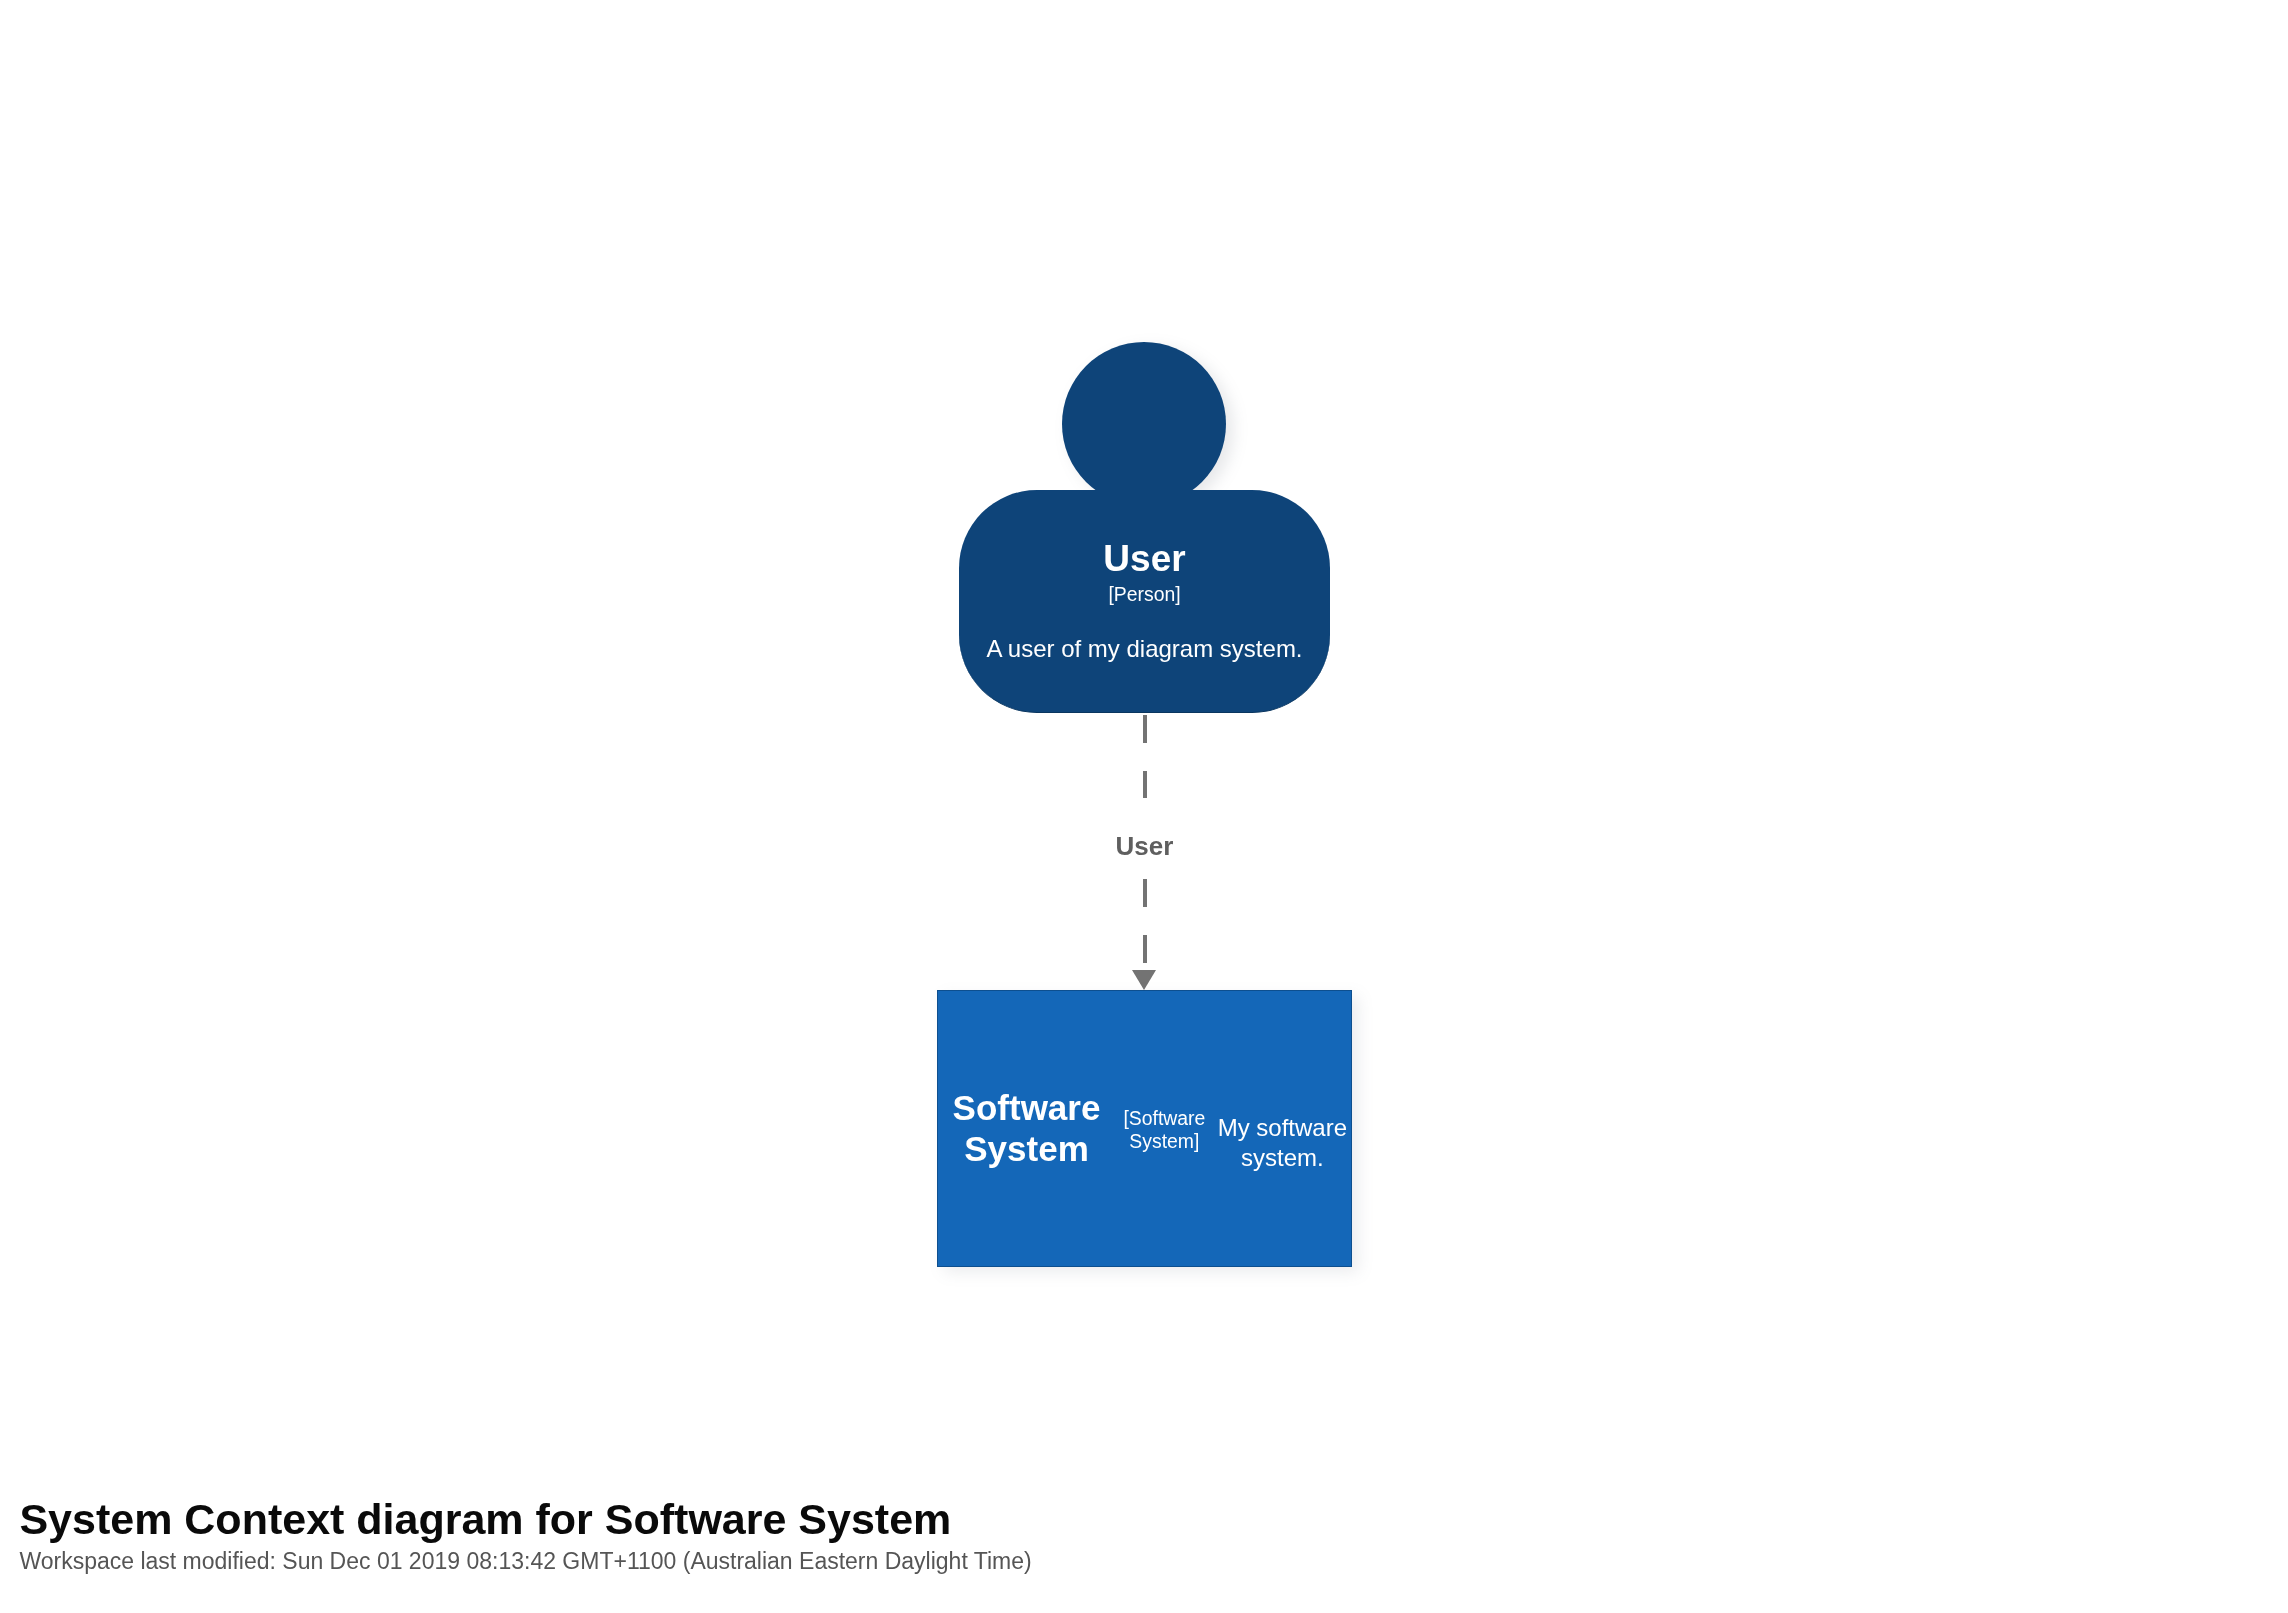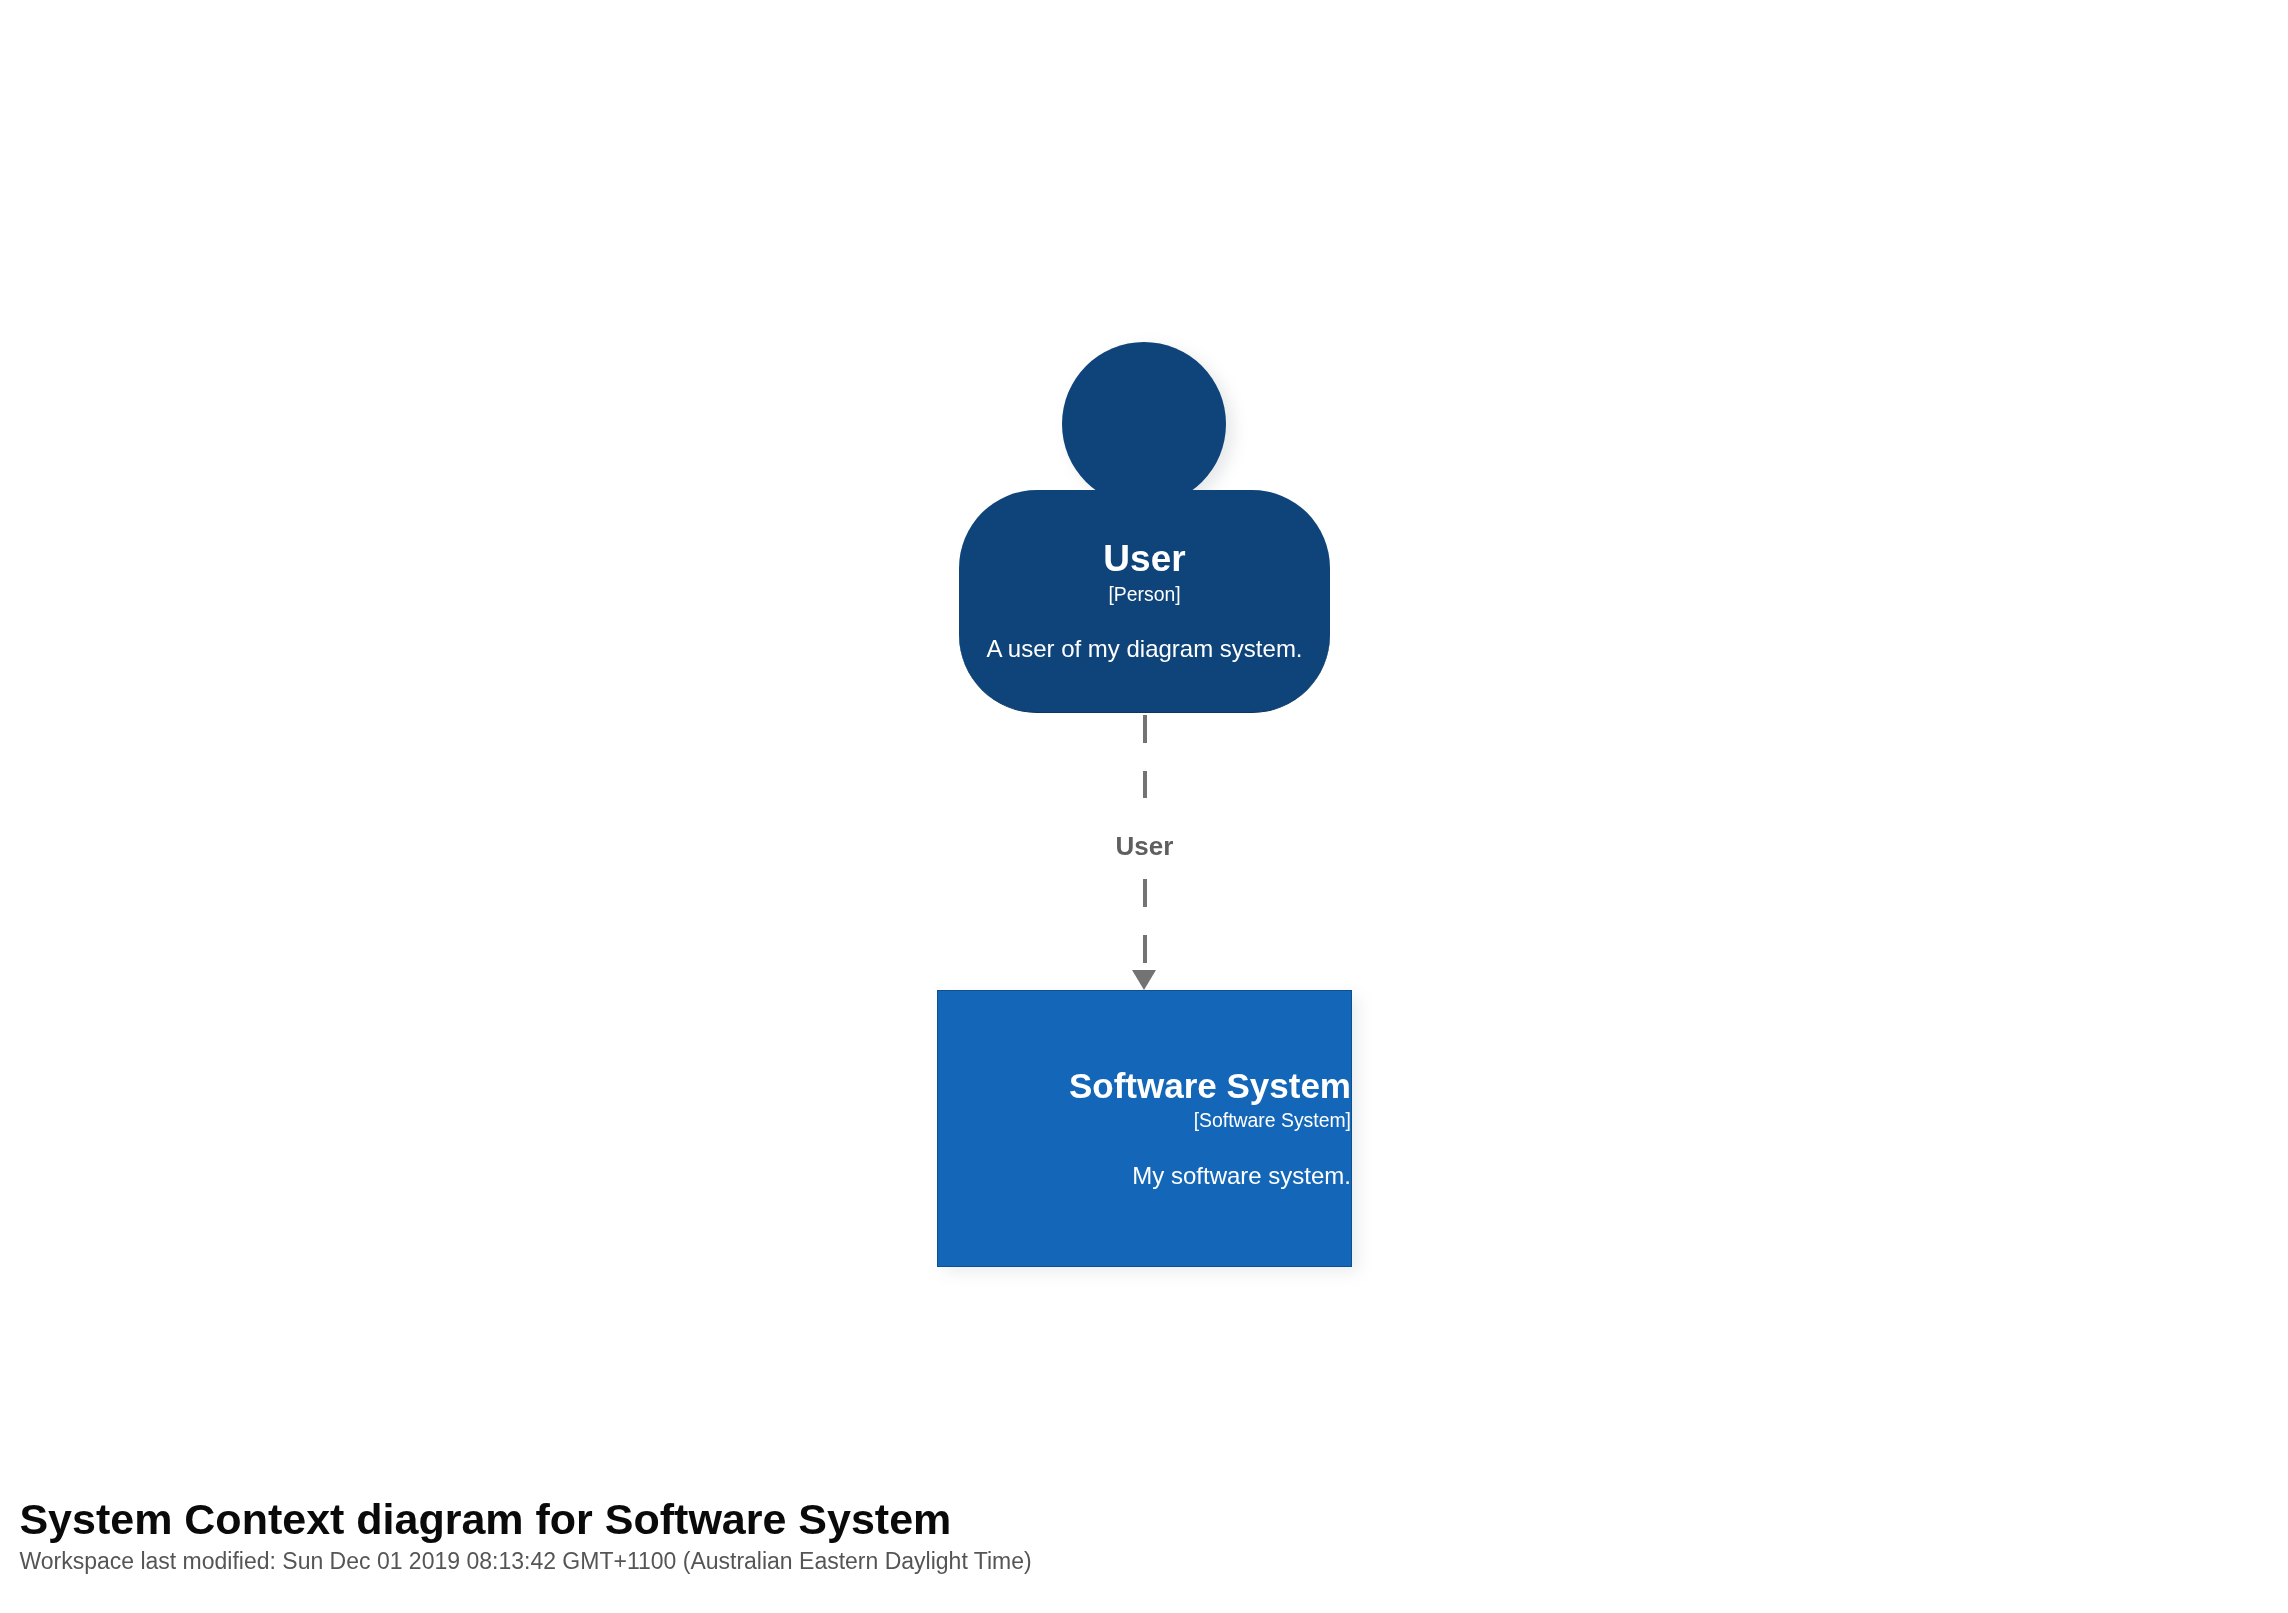--- a/index.html
+++ b/index.html
@@ -56,22 +56,22 @@
   }
 
   
   .system-box {
     position: absolute;
     left: 937px; top: 990px;
     width: 415px; height: 277px;
     background: var(--system-bg, #1467b8);
     border: 1.8px solid var(--system-border, #0d4f8f);
     display: flex;
-    flex-direction: column;
-    align-items: flex-end;
+    flex-direction: row;
+    align-items: center;
     justify-content: center;
     text-align: center;
     color: #ffffff;
     box-shadow: 7.4px 5.5px 14.8px rgba(120,130,140,0.15);
   }
   .system-box .el-name { font-size: 35px; }
 
   
   .conn-dash {
     position: absolute;

